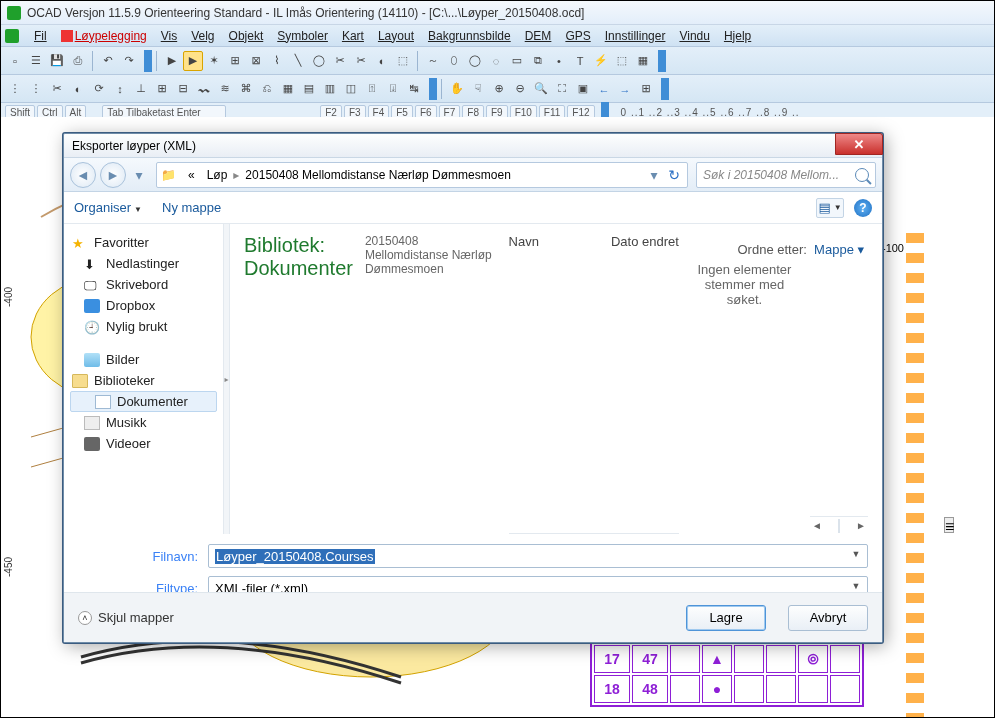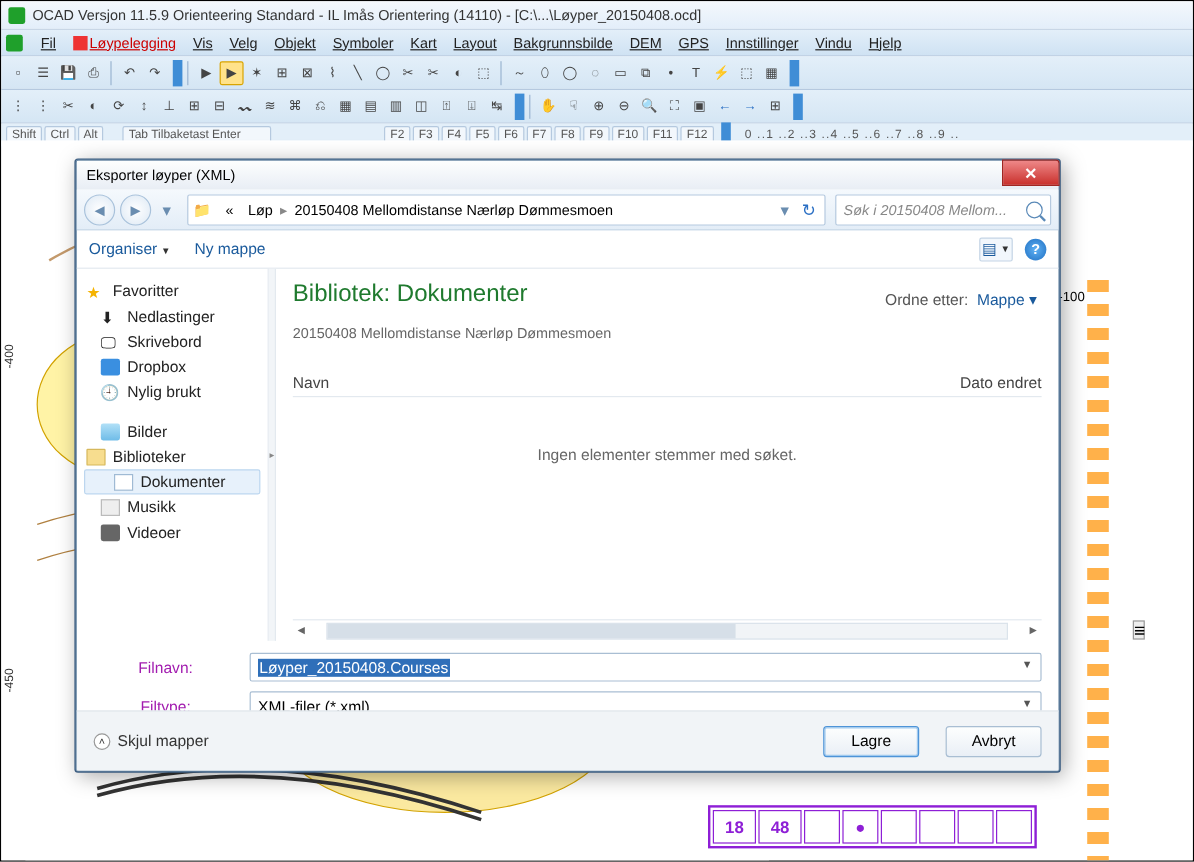--- a/index.html
+++ b/index.html
@@ -79,37 +79,37 @@
 .ticon { width: 16px; height: 14px; display: inline-block; }
 .ticon.star { color: #f5b301; }
 .ticon.folder { background: #f7dd8f; border: 1px solid #d6b85b; border-radius: 1px; }
 .ticon.blue { background: #3a8fe0; border-radius: 2px; }
 .ticon.img { background: linear-gradient(#b1e0f7,#6fbce8); border-radius: 2px; }
 .ticon.doc { background: #fff; border: 1px solid #9fbad4; }
 .ticon.mus { background: #eee; border: 1px solid #bbb; }
 .ticon.vid { background: #666; border-radius: 2px; }
 .tree-splitter { width: 6px; background: #f2f5f8; border-right: 1px solid #e3e9ef; display: flex; align-items: center; justify-content: center; color: #888; font-size: 8px; }
 
-.filepane { flex: 1; display: flex; flex-direction: column; padding: 10px 14px 0 14px; position: relative; gap: 12px; }
+.filepane { flex: 1; display: flex; flex-direction: row; padding: 10px 14px 0 14px; position: relative; gap: 12px; }
 .libhead { color: #1f7a2e; font-size: 20px; margin-bottom: 2px; }
 .libsub { color: #666; font-size: 12px; margin-bottom: 14px; }
 .ordne { position: absolute; right: 18px; top: 18px; font-size: 13px; color: #555; }
 .ordne a { color: #1a5a9c; }
 .colhead { display: flex; border-bottom: 1px solid #e3e9ef; padding-bottom: 4px; font-size: 13px; color: #444; }
 .colhead .c1 { flex: 1; }
 .colhead .c2 { width: 140px; text-align: right; }
 .emptynote { text-align: center; color: #666; font-size: 13px; margin-top: 28px; }
 .pane-scroll { margin-top: auto; height: 18px; border-top: 1px solid #e3e9ef; display: flex; align-items: center; }
 .pane-scroll .track { flex: 1; height: 14px; background: #f1f4f7; margin: 0 14px; border: 1px solid #dbe3eb; position: relative; }
 .pane-scroll .thumb { position: absolute; left: 0; top: 0; bottom: 0; width: 60%; background: #d6dfe8; }
 .pane-scroll .arrow { width: 14px; text-align: center; color: #666; font-size: 10px; }
 
 .dlg-fields { padding: 10px 14px 0 14px; font-size: 13px; }
 .field-row { display: flex; align-items: center; margin-bottom: 8px; }
-.field-row label { width: 130px; text-align: center; padding-right: 10px; color: #a21caf; }
+.field-row label { width: 130px; text-align: right; padding-right: 10px; color: #3b82f6; }
 .combo { flex: 1; height: 24px; border: 1px solid #a9bed3; background: #fff; display: flex; align-items: center; padding: 0 6px; font-size: 13px; position: relative; border-radius: 2px; }
 .combo .dd { position: absolute; right: 4px; top: 4px; width: 14px; height: 14px; color: #555; font-size: 9px; text-align: center; }
 .fname-sel { background: #2f6fb9; color: #fff; padding: 0 1px; }
 
 .dlg-footer { position: absolute; bottom: 0; left: 0; right: 0; height: 50px; background: #f1f4f7; border-top: 1px solid #dfe6ec; display: flex; align-items: center; padding: 0 14px; }
 .hide-folders { display: flex; align-items: center; gap: 6px; font-size: 13px; color: #333; }
 .hide-folders .up { width: 14px; height: 14px; border: 1px solid #999; border-radius: 50%; text-align: center; font-size: 9px; line-height: 12px; background: #fff; }
 .dlg-footer .spacer { flex: 1; }
 .dlg-btn { min-width: 80px; height: 26px; border: 1px solid #a9bed3; background: linear-gradient(#fdfefe,#e9eff6); border-radius: 3px; font-size: 13px; margin-left: 22px; display: flex; align-items: center; justify-content: center; cursor: default; }
 .dlg-btn.primary { border-color: #4e94d8; box-shadow: 0 0 0 1px #9fc9ef inset; }
@@ -252,20 +252,30 @@
       <path d="M60,520 Q200,480 380,540" stroke="#333" stroke-width="3" fill="none"></path>
       <path d="M60,526 Q200,486 380,546" stroke="#333" stroke-width="3" fill="none"></path>
     </svg>
   </div>
   <div class="ruler-right"></div>
   <div class="ruler-label">-100</div>
   <div class="scroll-ind">≡</div>
 
   <table class="desc-table">
     <tbody>
+        <tr>
+      <td class="wide">17</td>
+      <td class="wide">47</td>
+      <td></td>
+      <td>▲</td>
+      <td></td>
+      <td></td>
+      <td>⦾</td>
+      <td></td>
+    </tr>
     <tr>
       <td class="wide">18</td>
       <td class="wide">48</td>
       <td></td>
       <td>●</td>
       <td></td>
       <td></td>
       <td></td>
       <td></td>
     </tr>

